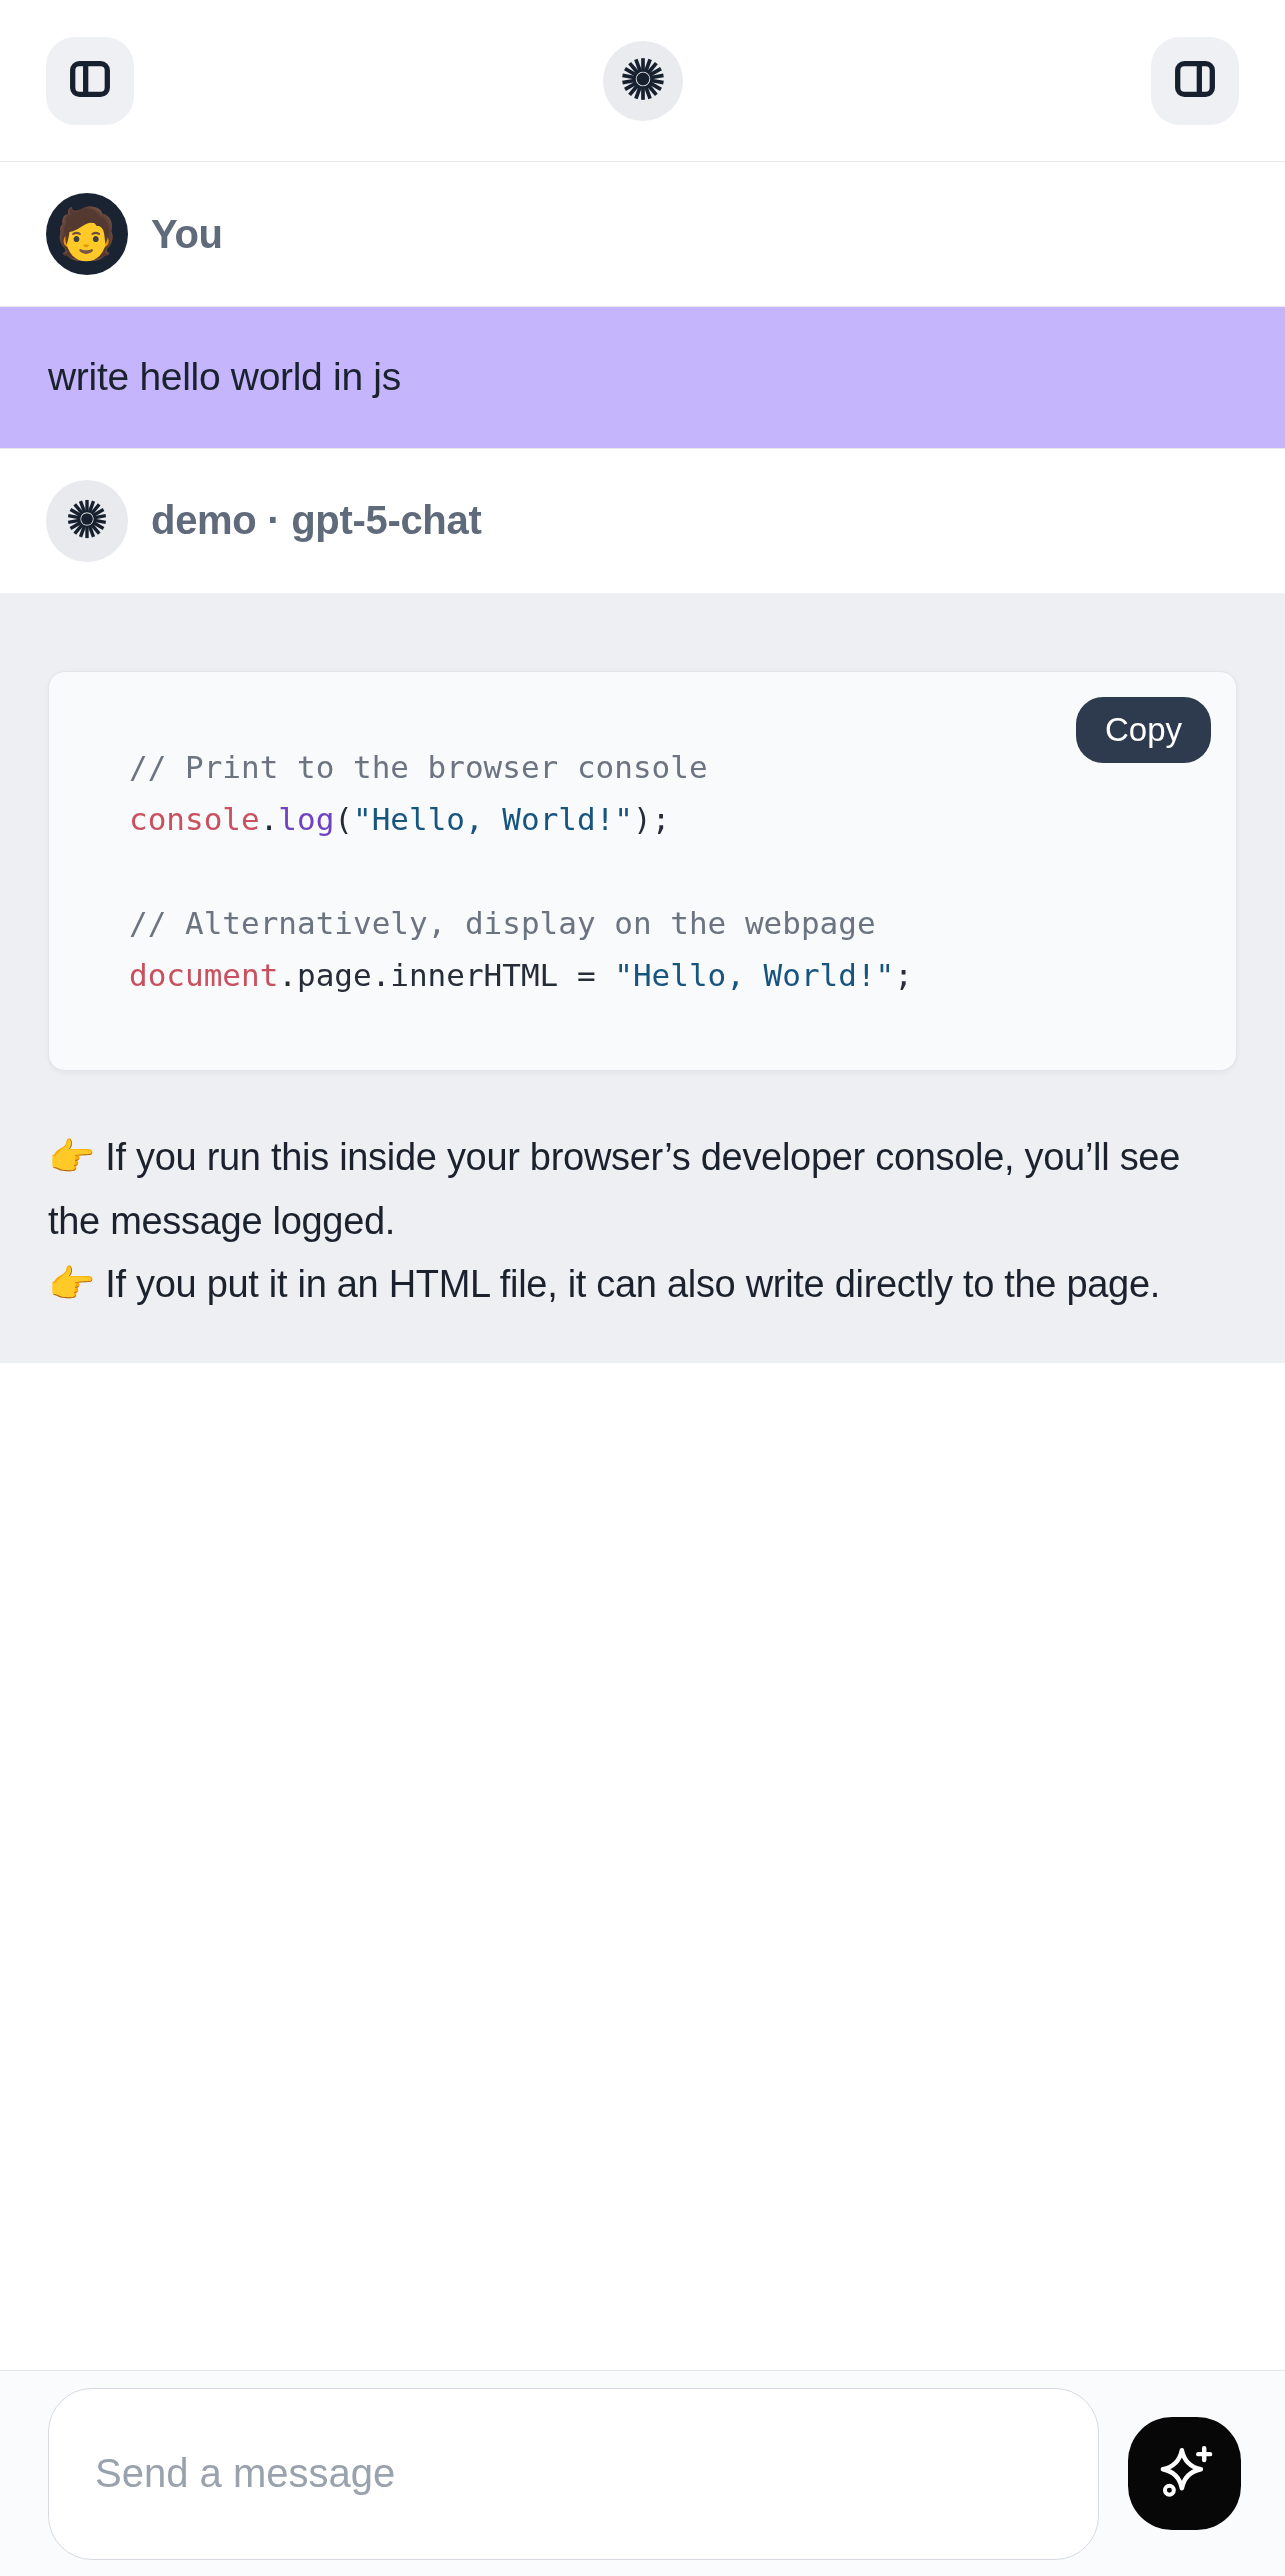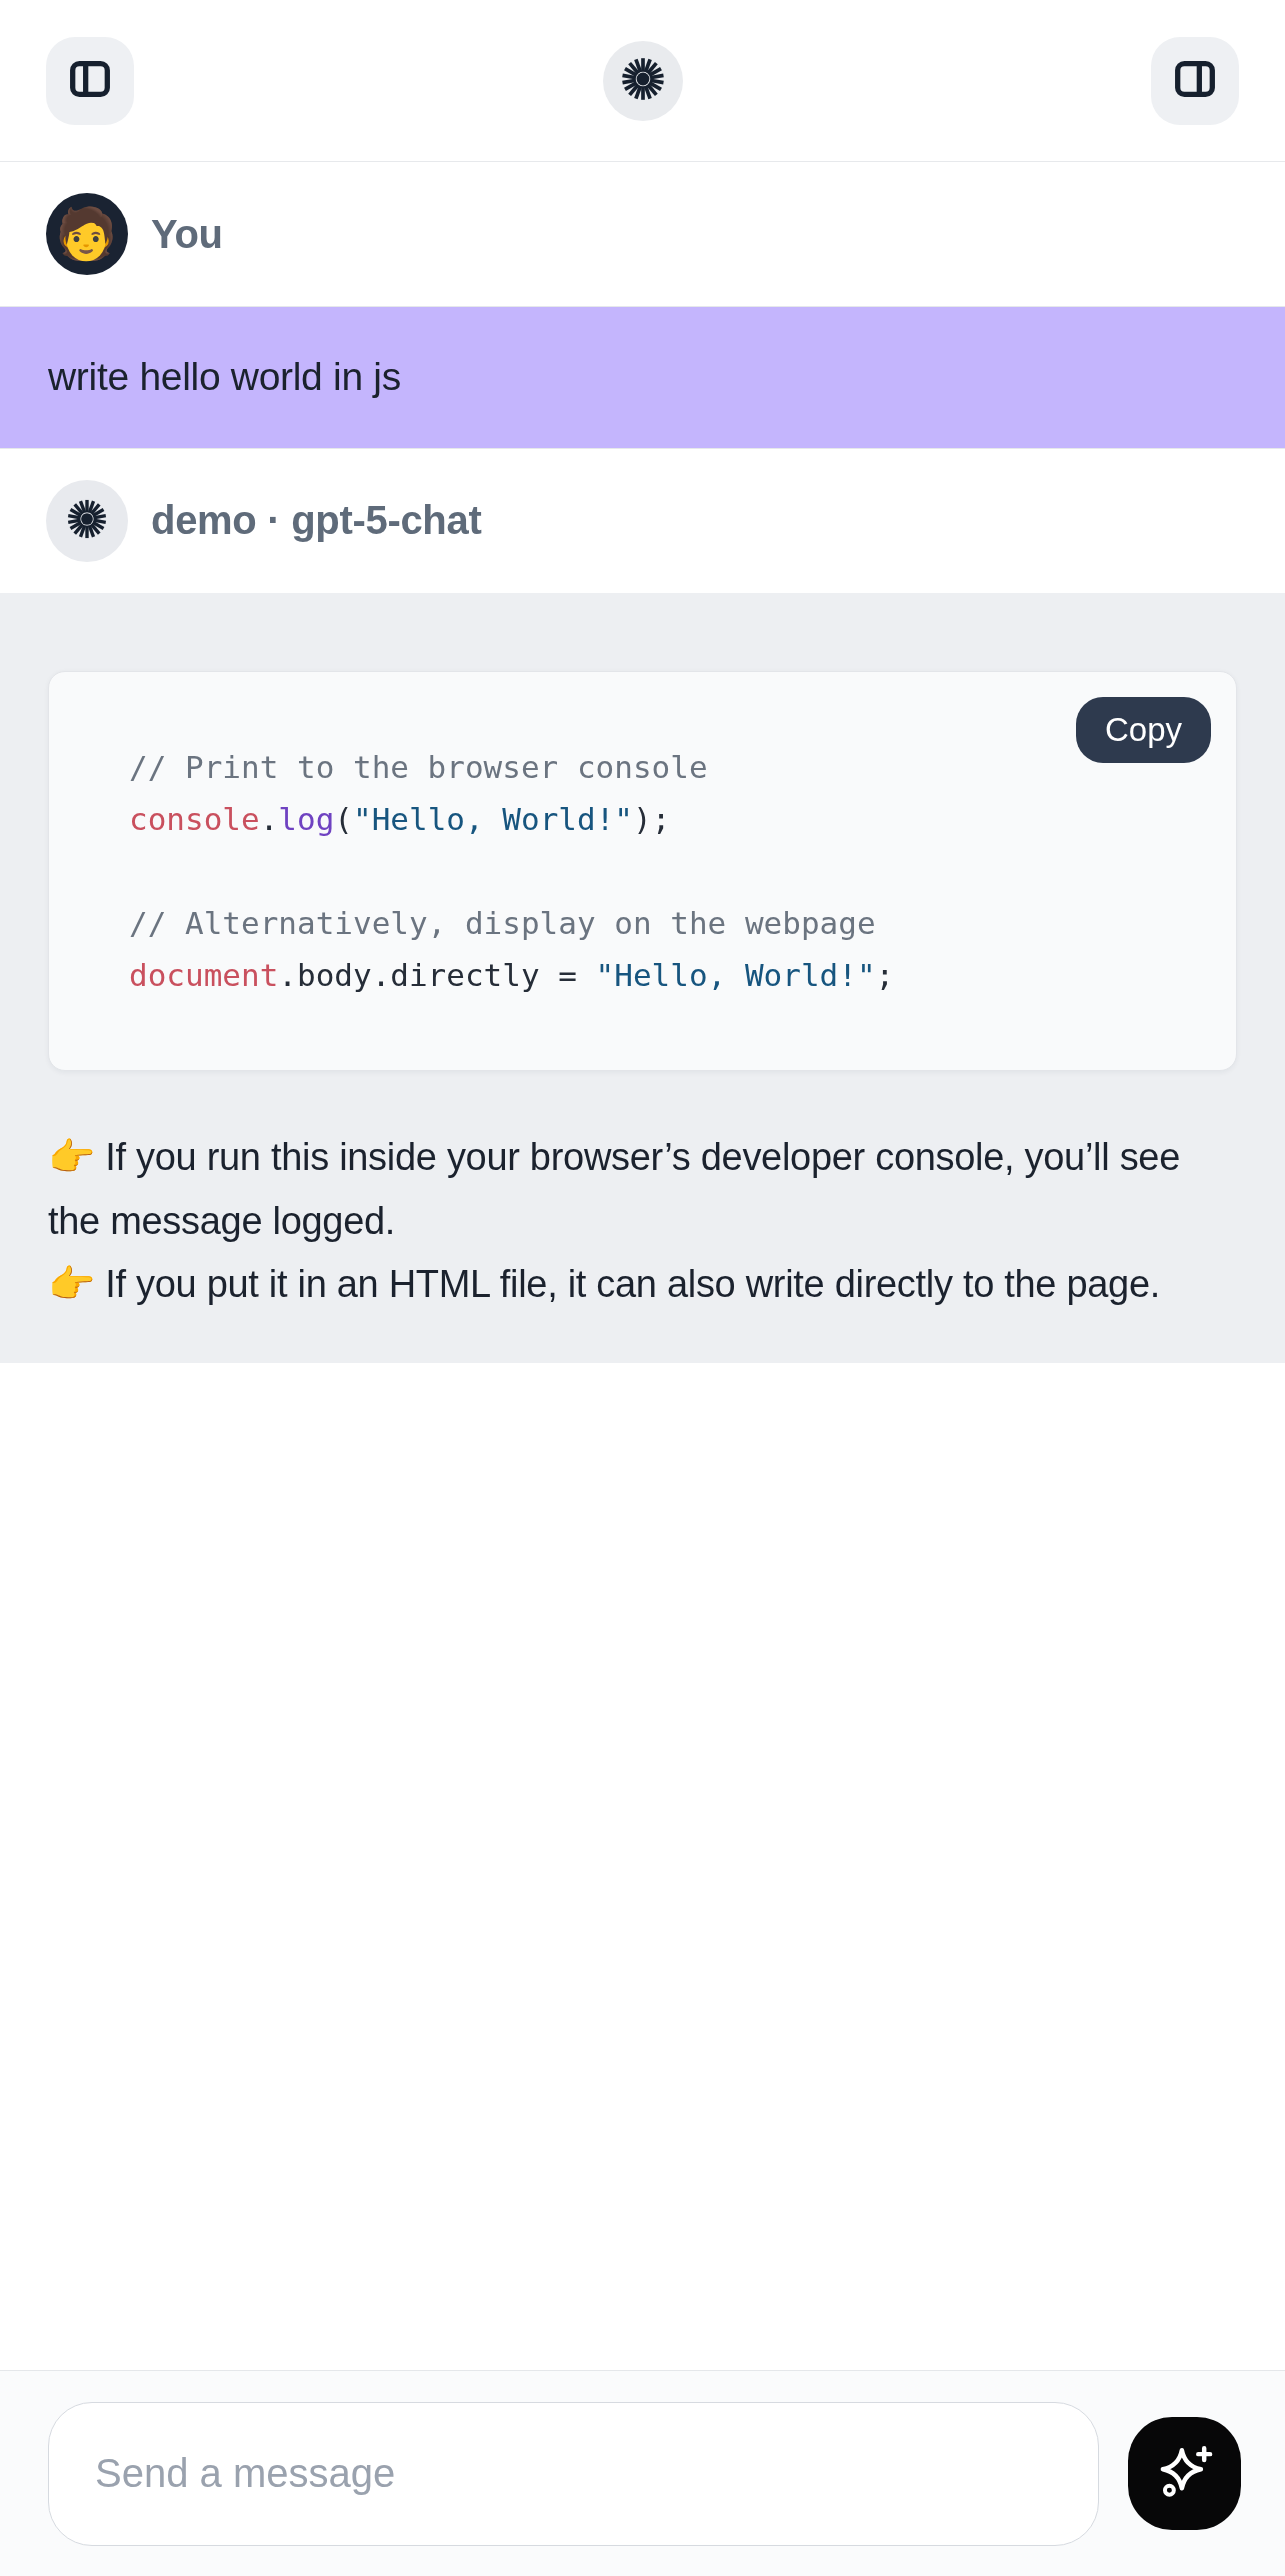--- a/index.html
+++ b/index.html
@@ -103,21 +103,21 @@
 
   
   .composer {
     flex:none; height:206px;
     background:#fafbfc;
     border-top:1.9px solid #e5e7ea;
     display:flex; align-items:center; gap:29px;
     padding:0 44px 0 48px;
   }
   .composer input {
-    flex:1; height:144px;
+    flex:1; height:172px;
     background:#ffffff;
     border:1.9px solid #d6dae0;
     border-radius:44px;
     font-family:"Liberation Sans", sans-serif;
     font-size:40px; color:#1b222e;
     padding:0 46px;
     outline:none;
   }
   .composer input::placeholder { color:#9aa2ae; }
   .send-btn {
@@ -223,21 +223,21 @@
 </div>
 
 <div class="assistant-band">
 
   <div class="code-card">
     <button class="copy-btn">Copy</button>
     <pre><span class="tok-comment">// Print to the browser console</span>
 <span class="tok-red">console</span><span class="tok-plain">.</span><span class="tok-purple">log</span><span class="tok-plain">(</span><span class="tok-string">"Hello, World!"</span><span class="tok-plain">);</span>
 
 <span class="tok-comment">// Alternatively, display on the webpage</span>
-<span class="tok-red">document</span><span class="tok-plain">.body.directly = </span><span class="tok-string">"Hello, World!"</span><span class="tok-plain">;</span></pre>
+<span class="tok-red">document</span><span class="tok-plain">.page.innerHTML = </span><span class="tok-string">"Hello, World!"</span><span class="tok-plain">;</span></pre>
   </div>
 
   <p class="para">👉 If you run this inside your browser’s developer console, you’ll see the message logged.<br>👉 If you put it in an HTML file, it can also write directly to the page.</p>
 </div>
 
 <div class="spacer"></div>
 
 <div class="composer">
   <input type="text" placeholder="Send a message" style="">
   <button class="send-btn">

